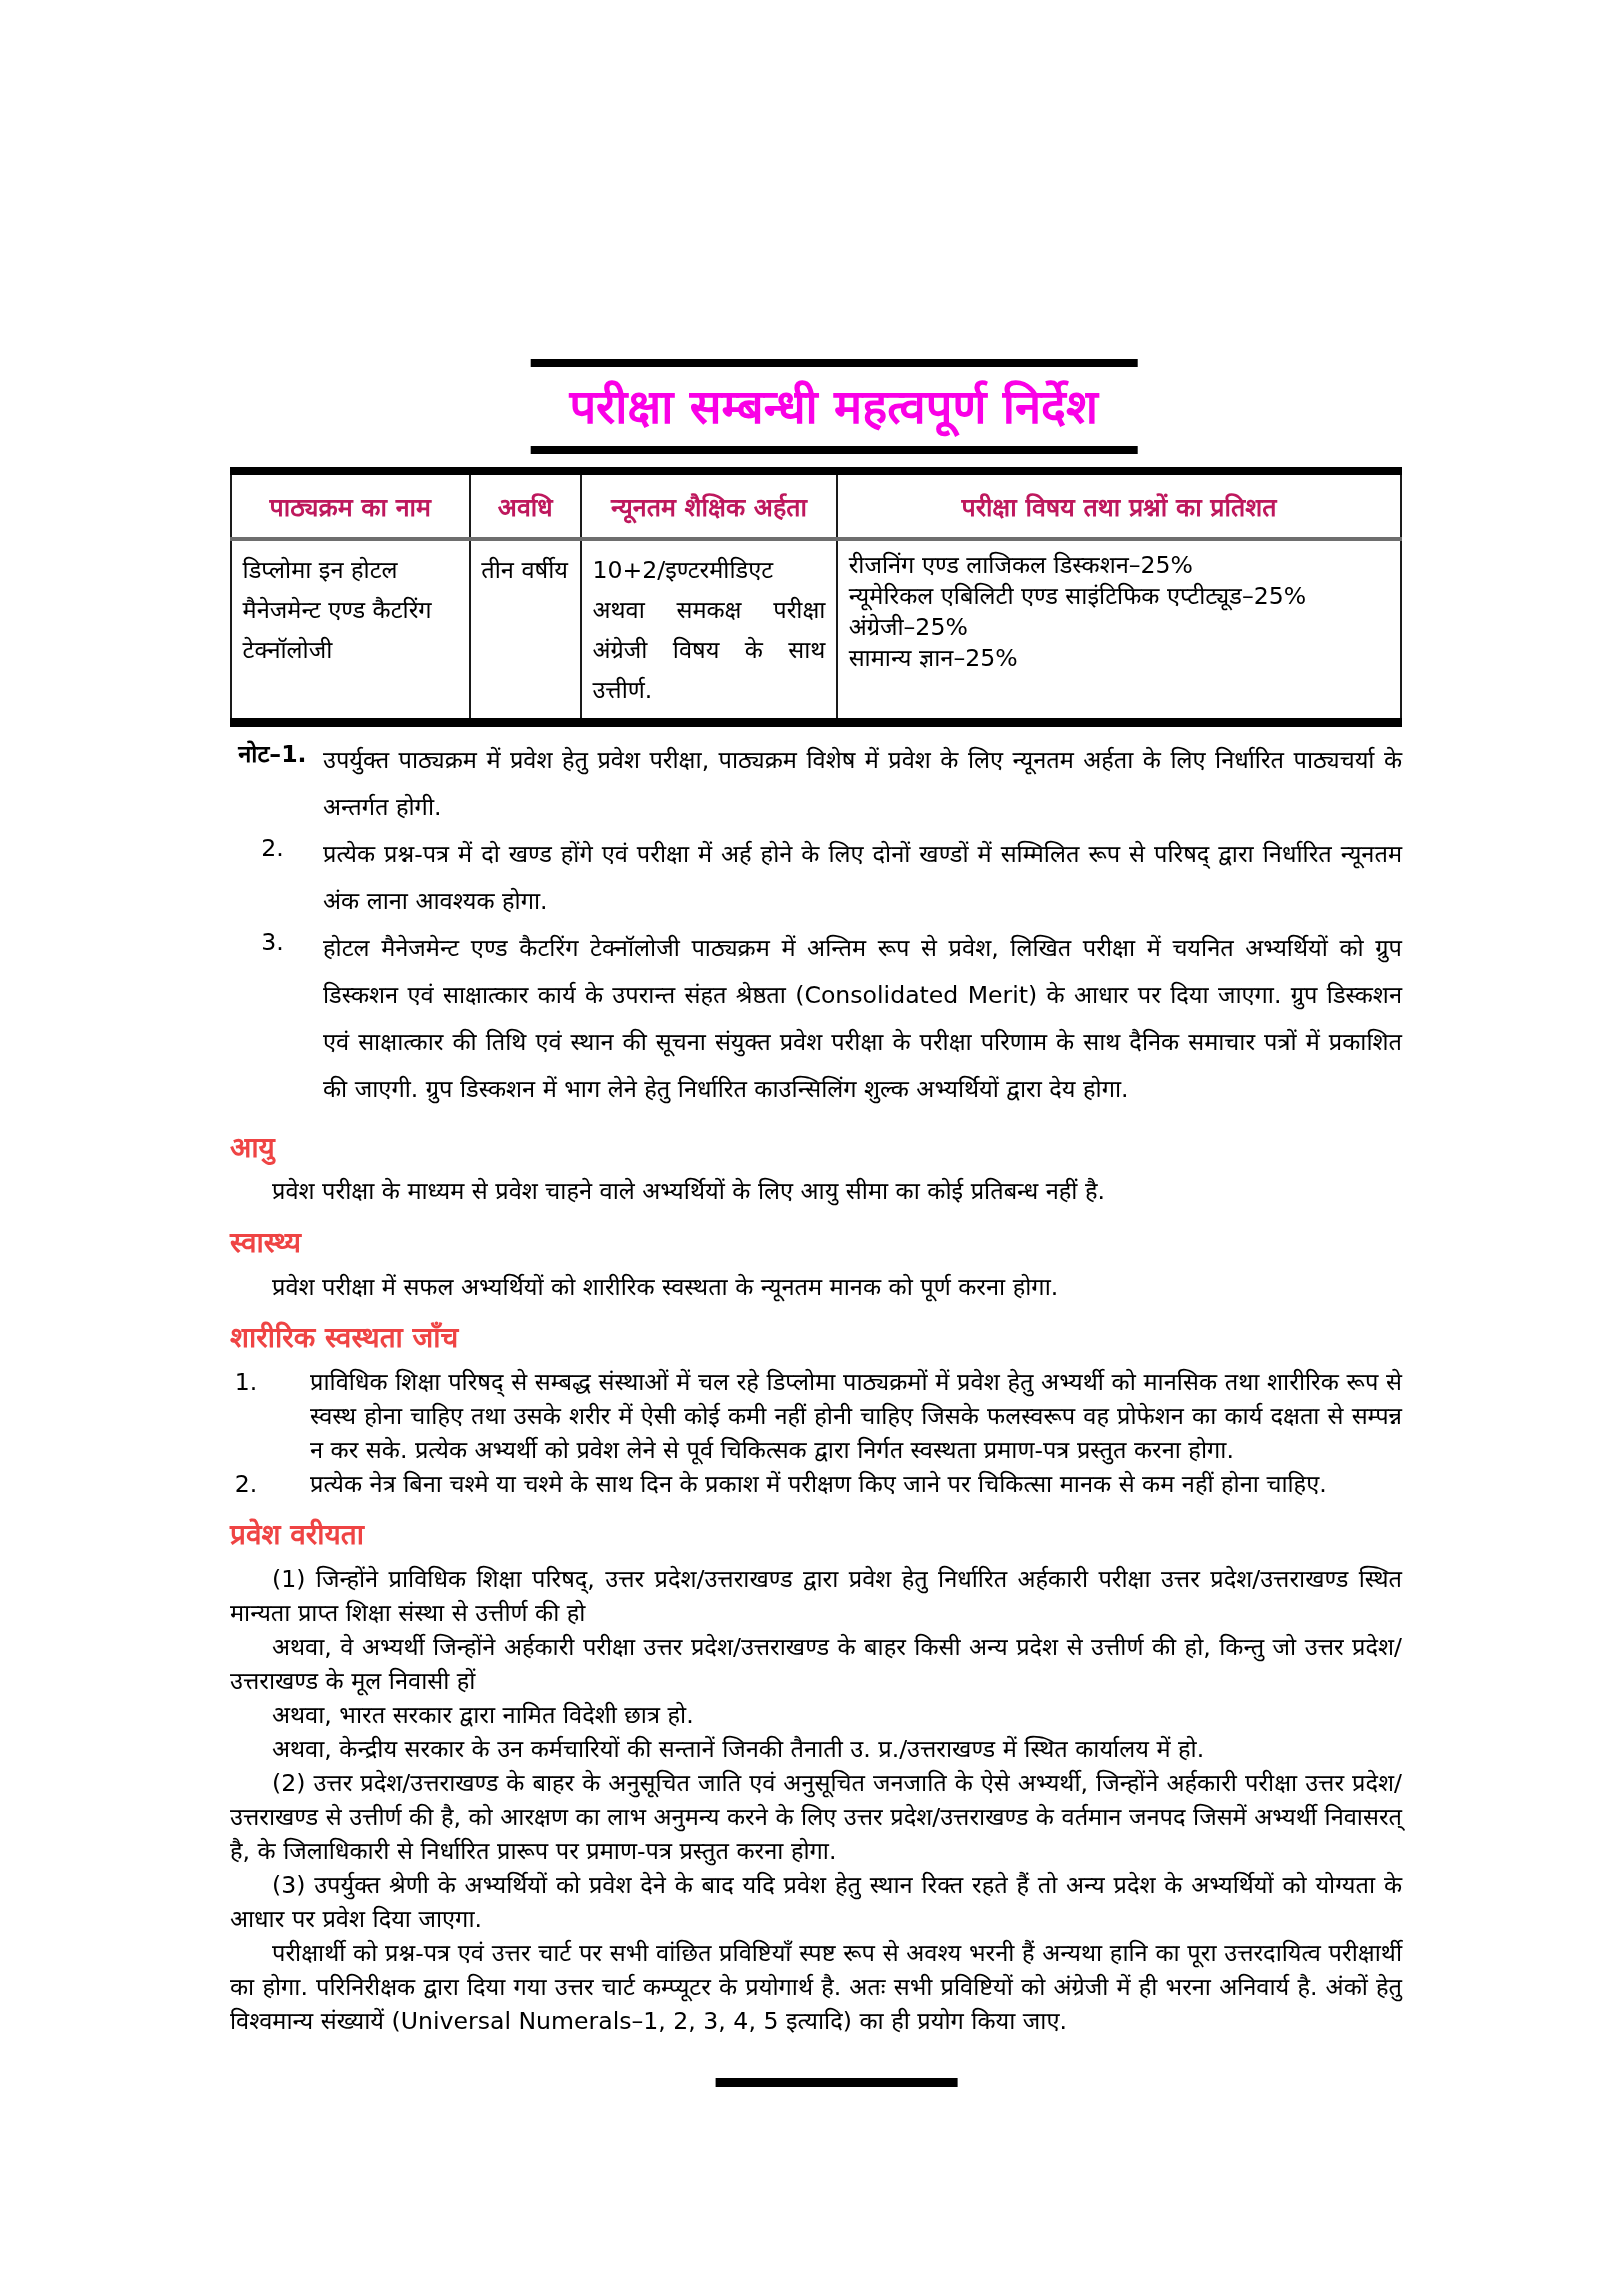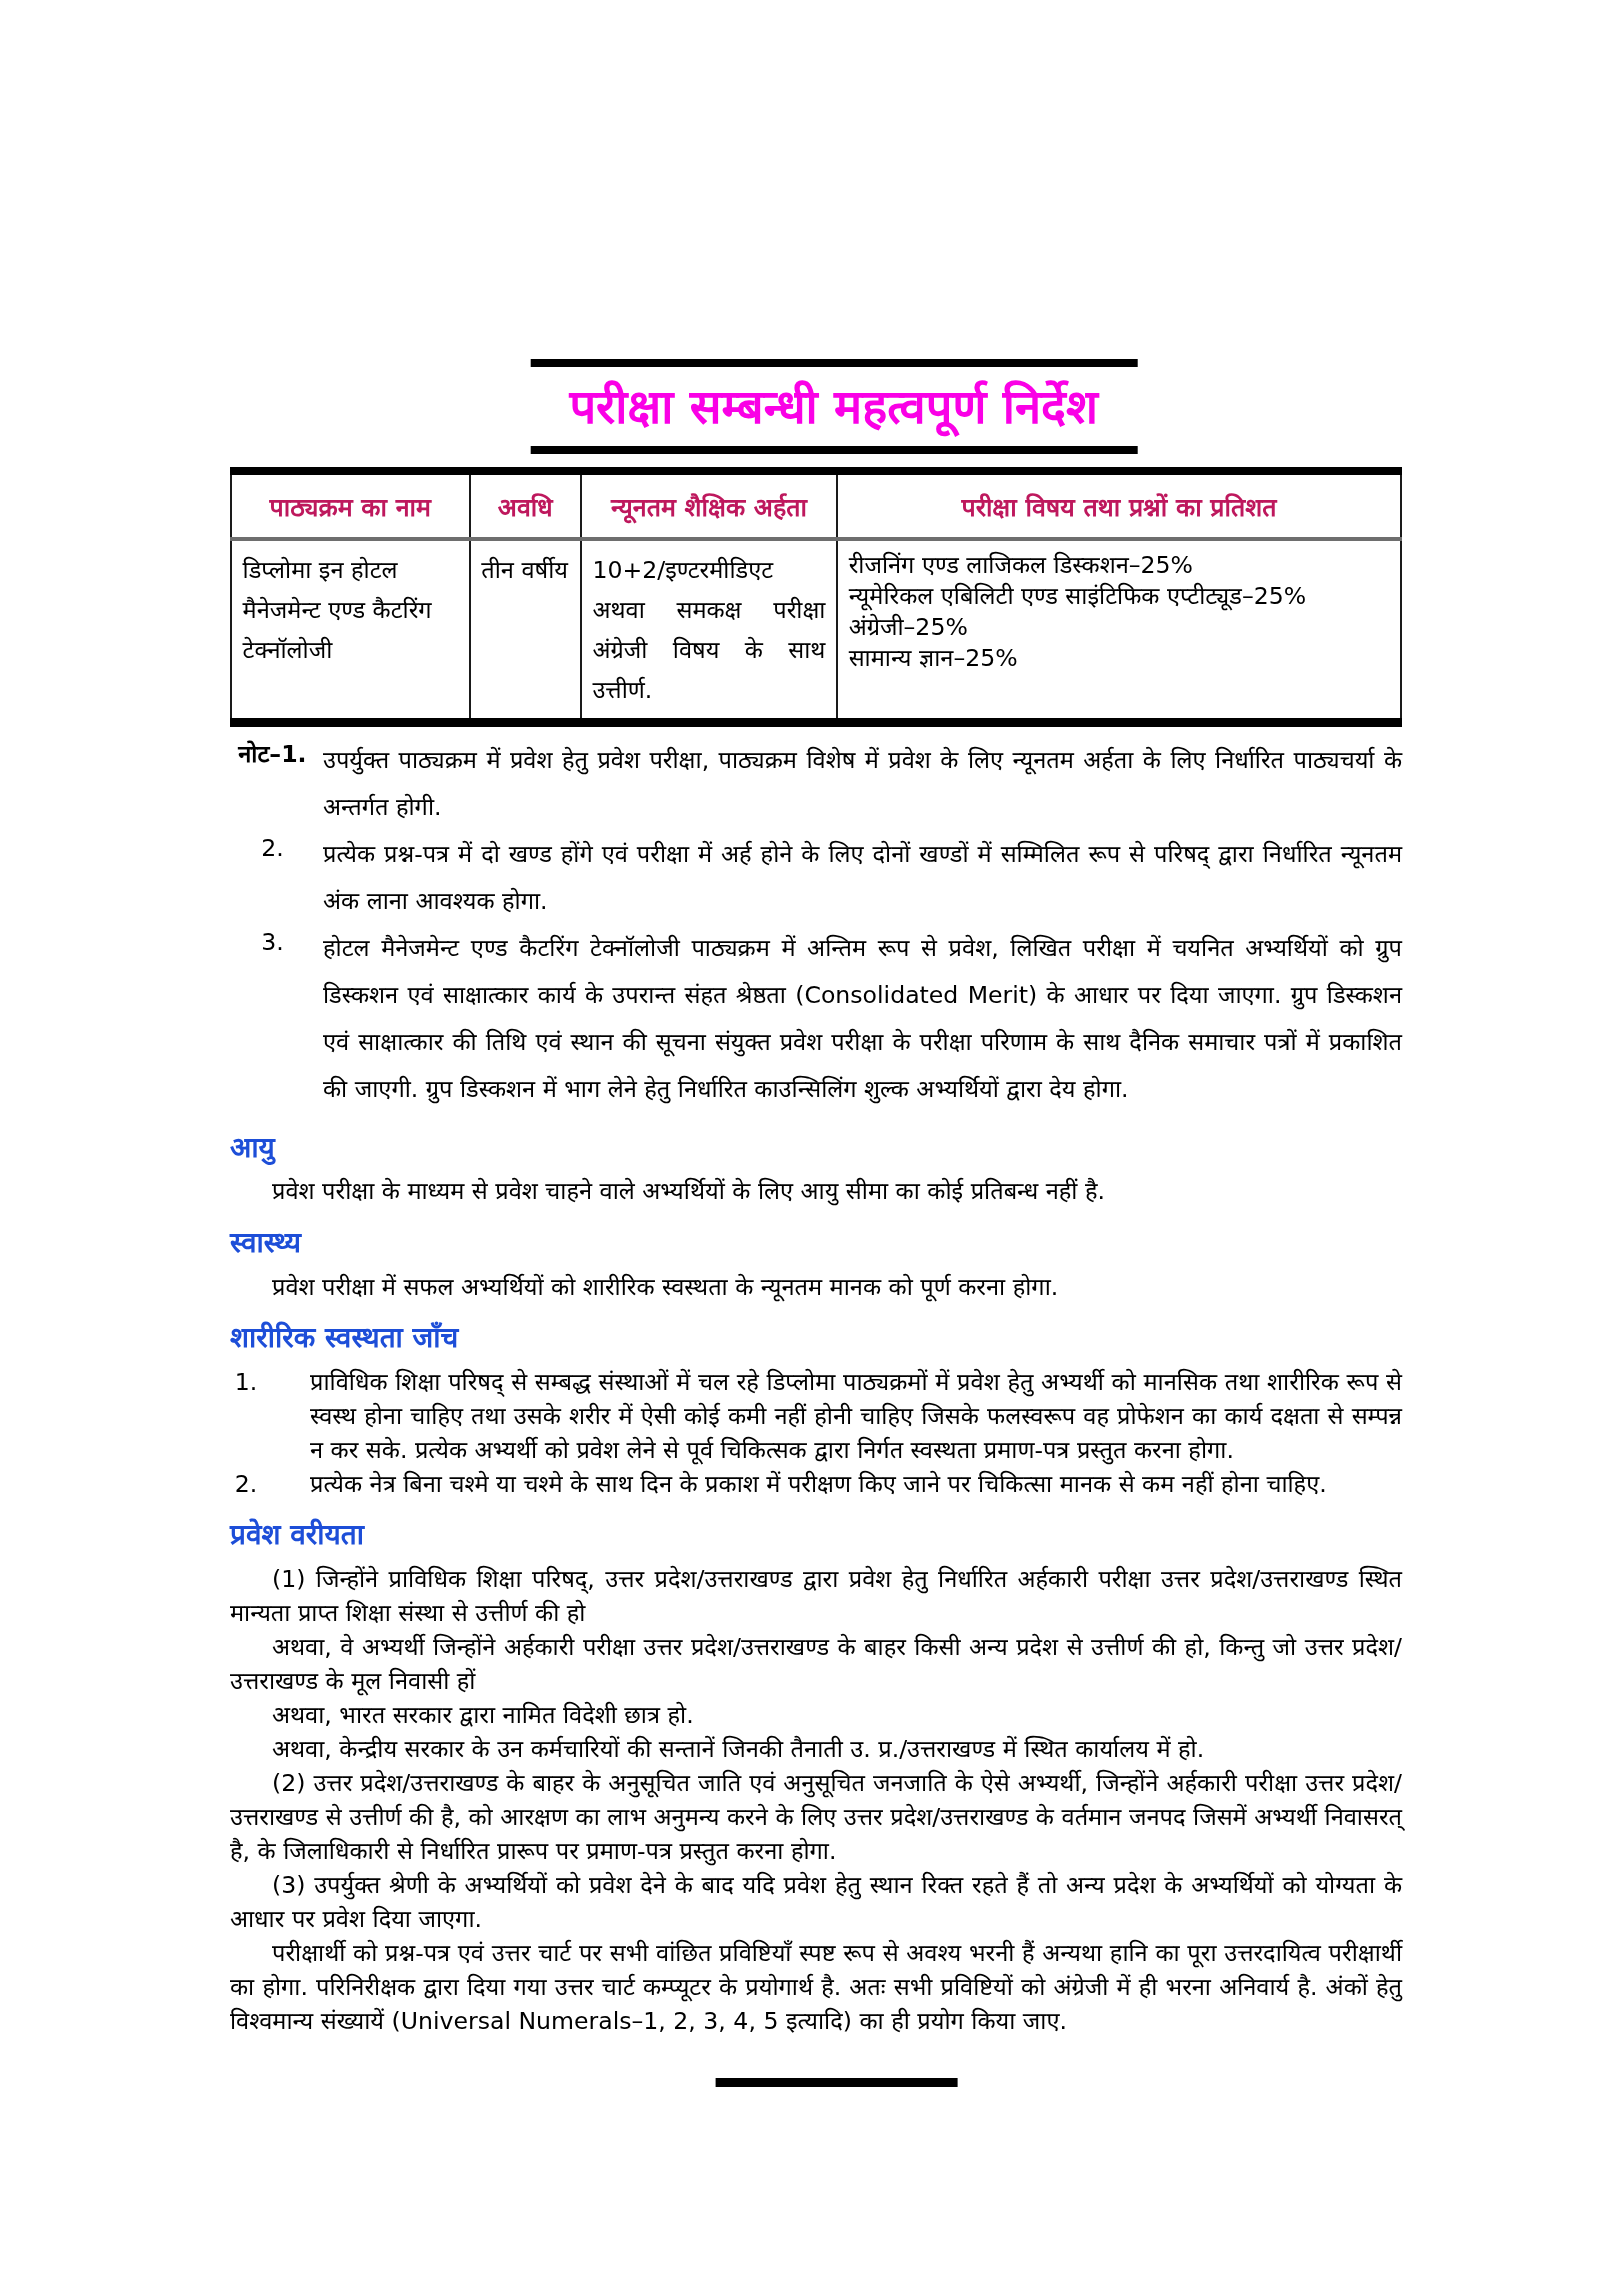--- a/index.html
+++ b/index.html
@@ -90,21 +90,21 @@
   .note-row .note-num.bold { font-weight: bold; }
   .note-row .note-text {
     flex: 1;
     font-size: 23.6px;
     line-height: 47px;
     text-align: justify;
   }
 
   
   h2.section-heading {
-    color: #1d4ed8;
+    color: #ef4444;
     font-size: 28px;
     line-height: 34px;
     font-weight: bold;
     margin: 17.7px 0 9.4px 0;
   }
   p.body-par {
     margin: 0;
     font-size: 23.6px;
     line-height: 34px;
     text-align: justify;

